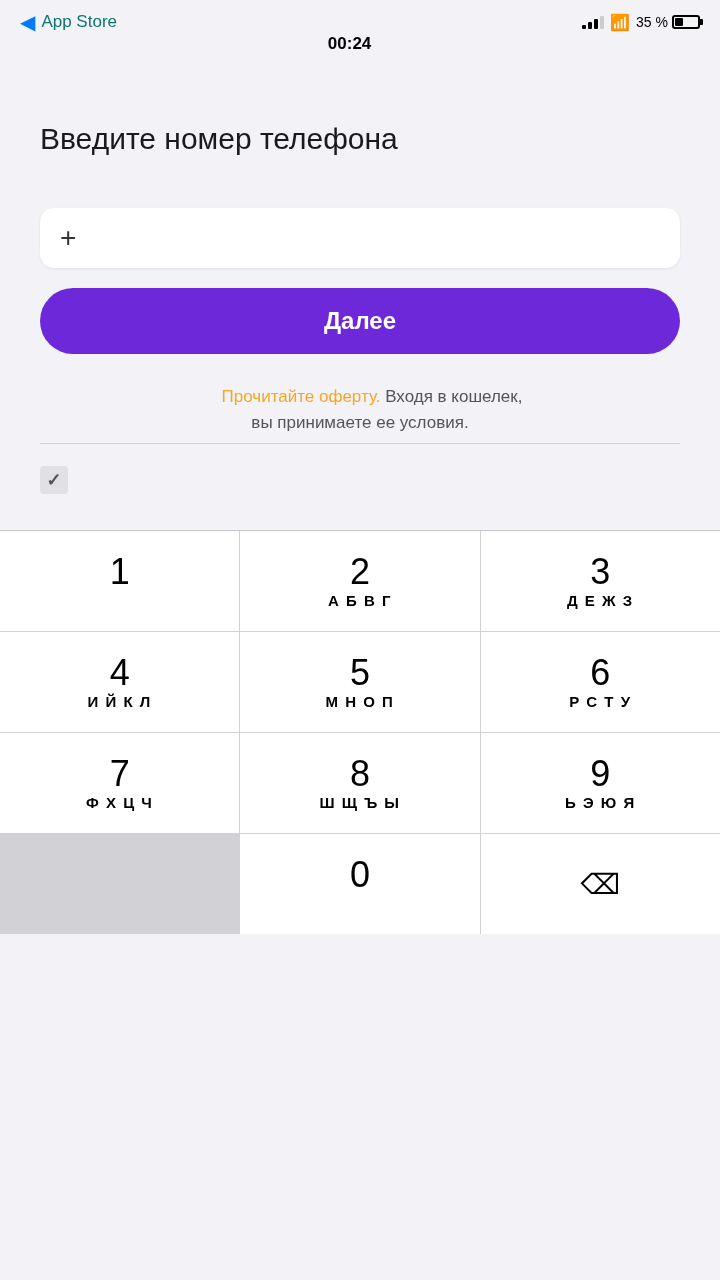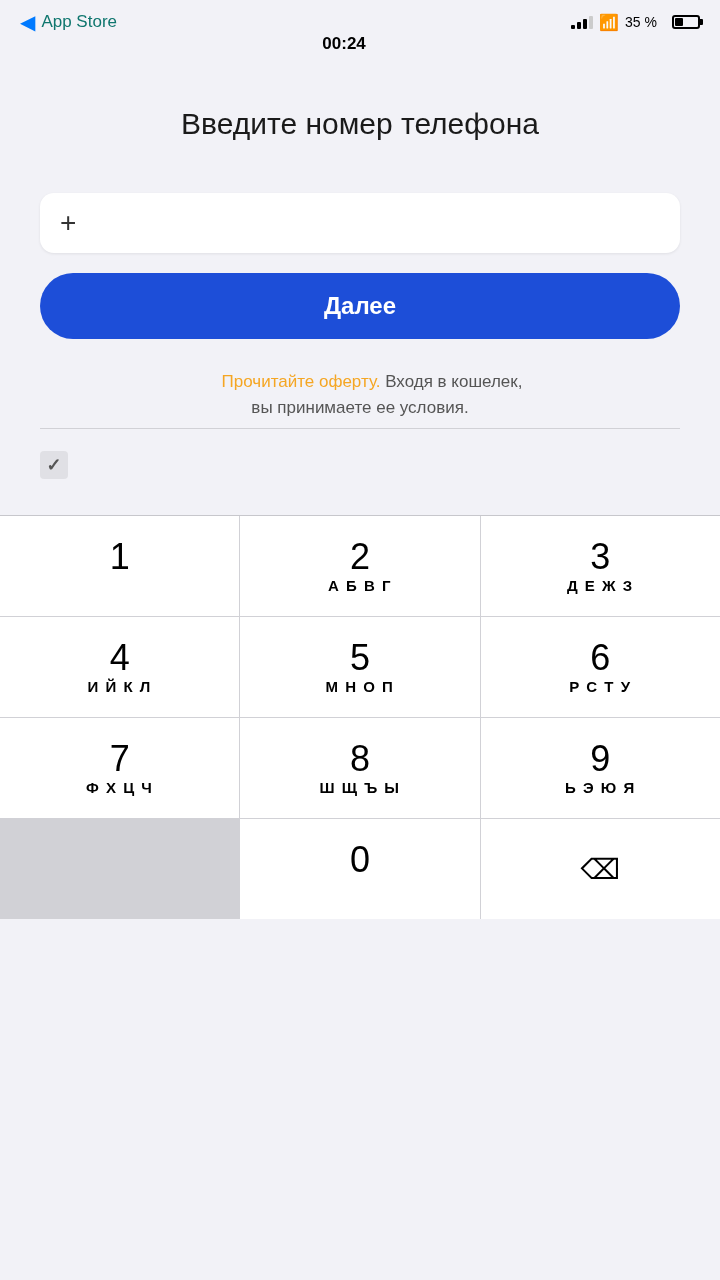--- a/index.html
+++ b/index.html
@@ -62,21 +62,21 @@
       width: 4px;
       background: #000;
       border-radius: 1px;
     }
     .wifi-icon {
       font-size: 16px;
     }
     .battery-container {
       display: flex;
       align-items: center;
-      gap: 15px;
+      gap: 4px;
     }
     .battery-icon {
       width: 28px;
       height: 14px;
       border: 2px solid #000;
       border-radius: 3px;
       position: relative;
       display: flex;
       align-items: center;
       padding: 1px;
@@ -105,23 +105,23 @@
 
     
     .main-content {
       padding: 60px 40px 20px 40px;
     }
 
     .page-title {
       font-size: 30px;
       font-weight: 500;
       color: #1a1a1a;
-      text-align: center;
       margin-bottom: 50px;
       line-height: 1.3;
+      margin-top: 15px;
     }
 
     
     .phone-input-container {
       background: #fff;
       border-radius: 14px;
       display: flex;
       align-items: center;
       padding: 0 20px;
       height: 60px;
@@ -140,21 +140,21 @@
       font-size: 20px;
       color: #333;
       flex: 1;
       background: transparent;
     }
 
     
     .next-button {
       width: 100%;
       height: 66px;
-      background: #1d4ed8;
+      background: #6d28d9;
       border: none;
       border-radius: 33px;
       font-size: 24px;
       font-weight: 600;
       color: #fff;
       cursor: pointer;
       margin-bottom: 30px;
     }
 
     

